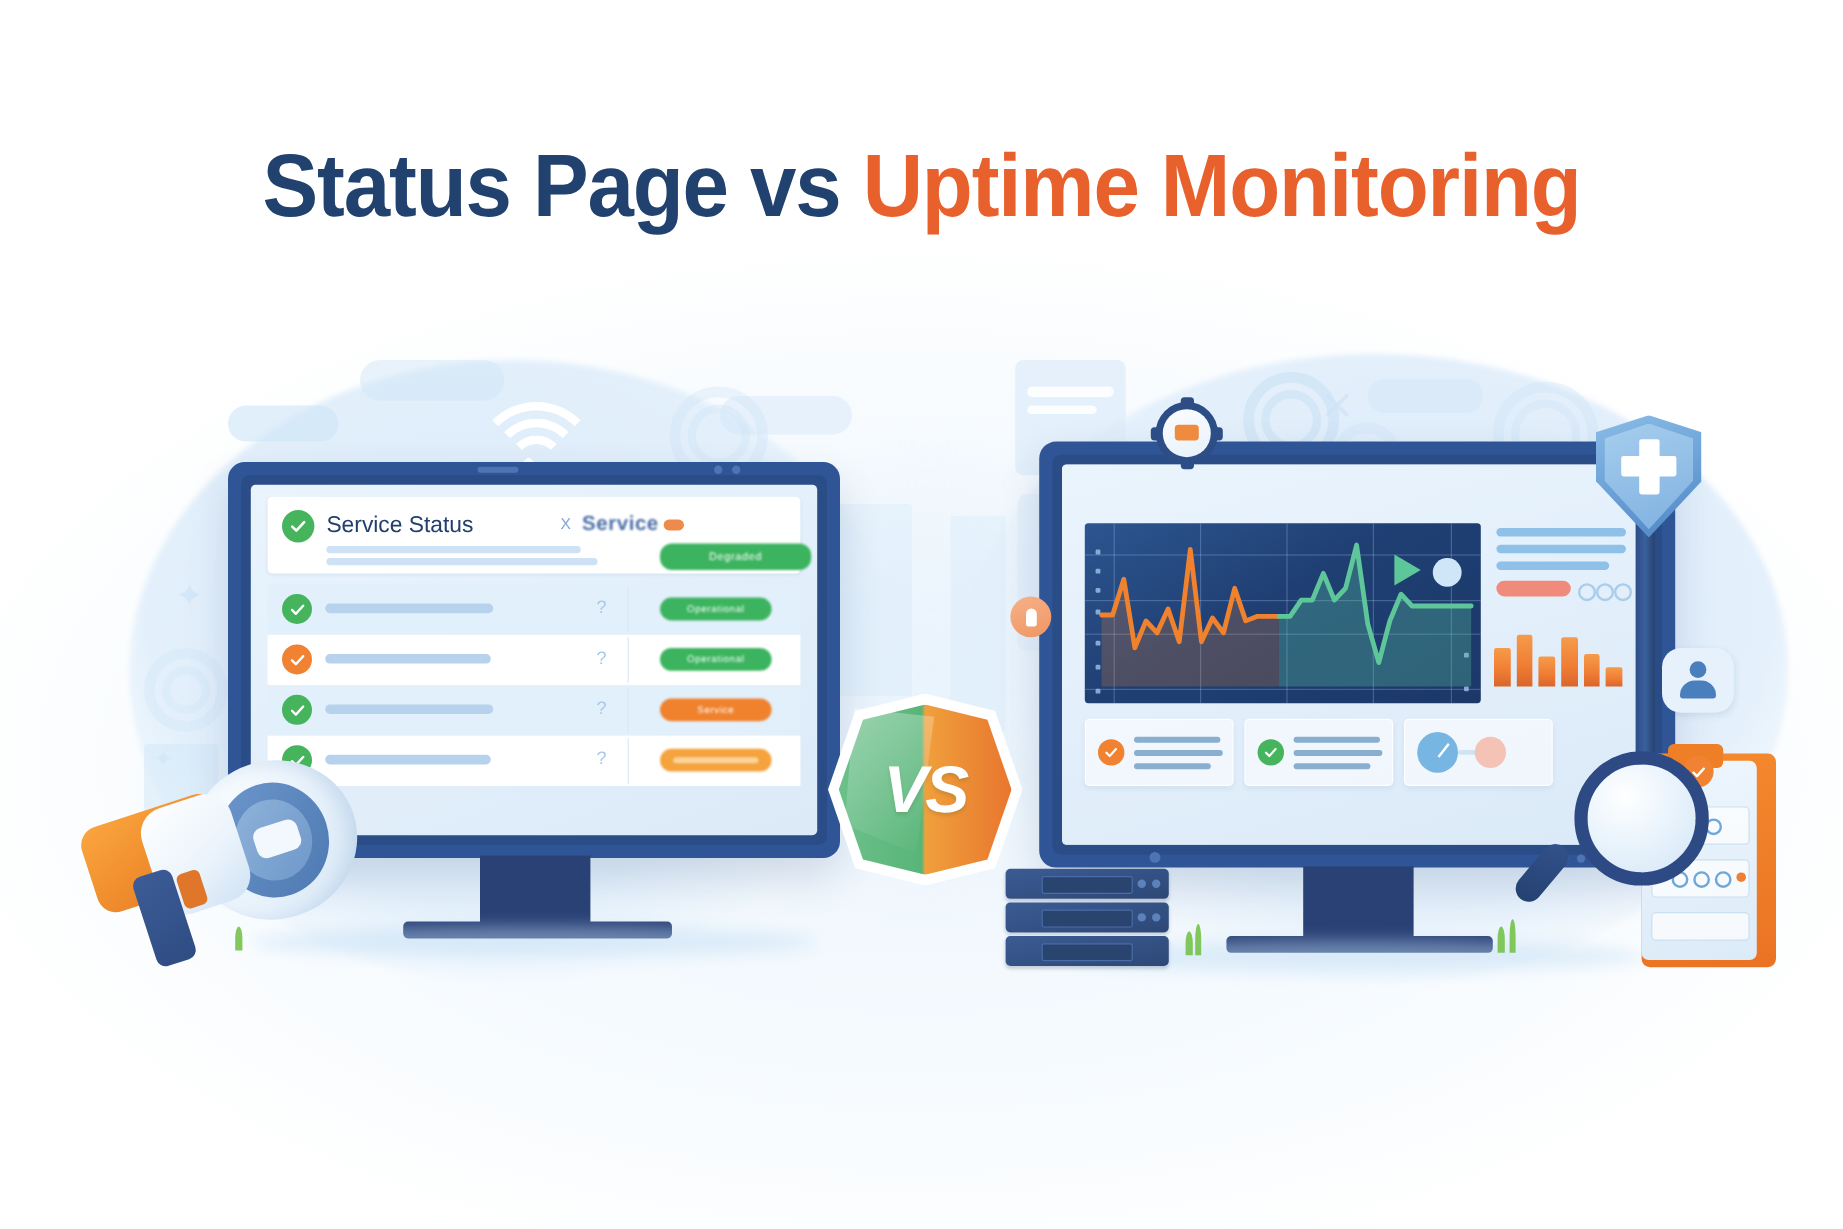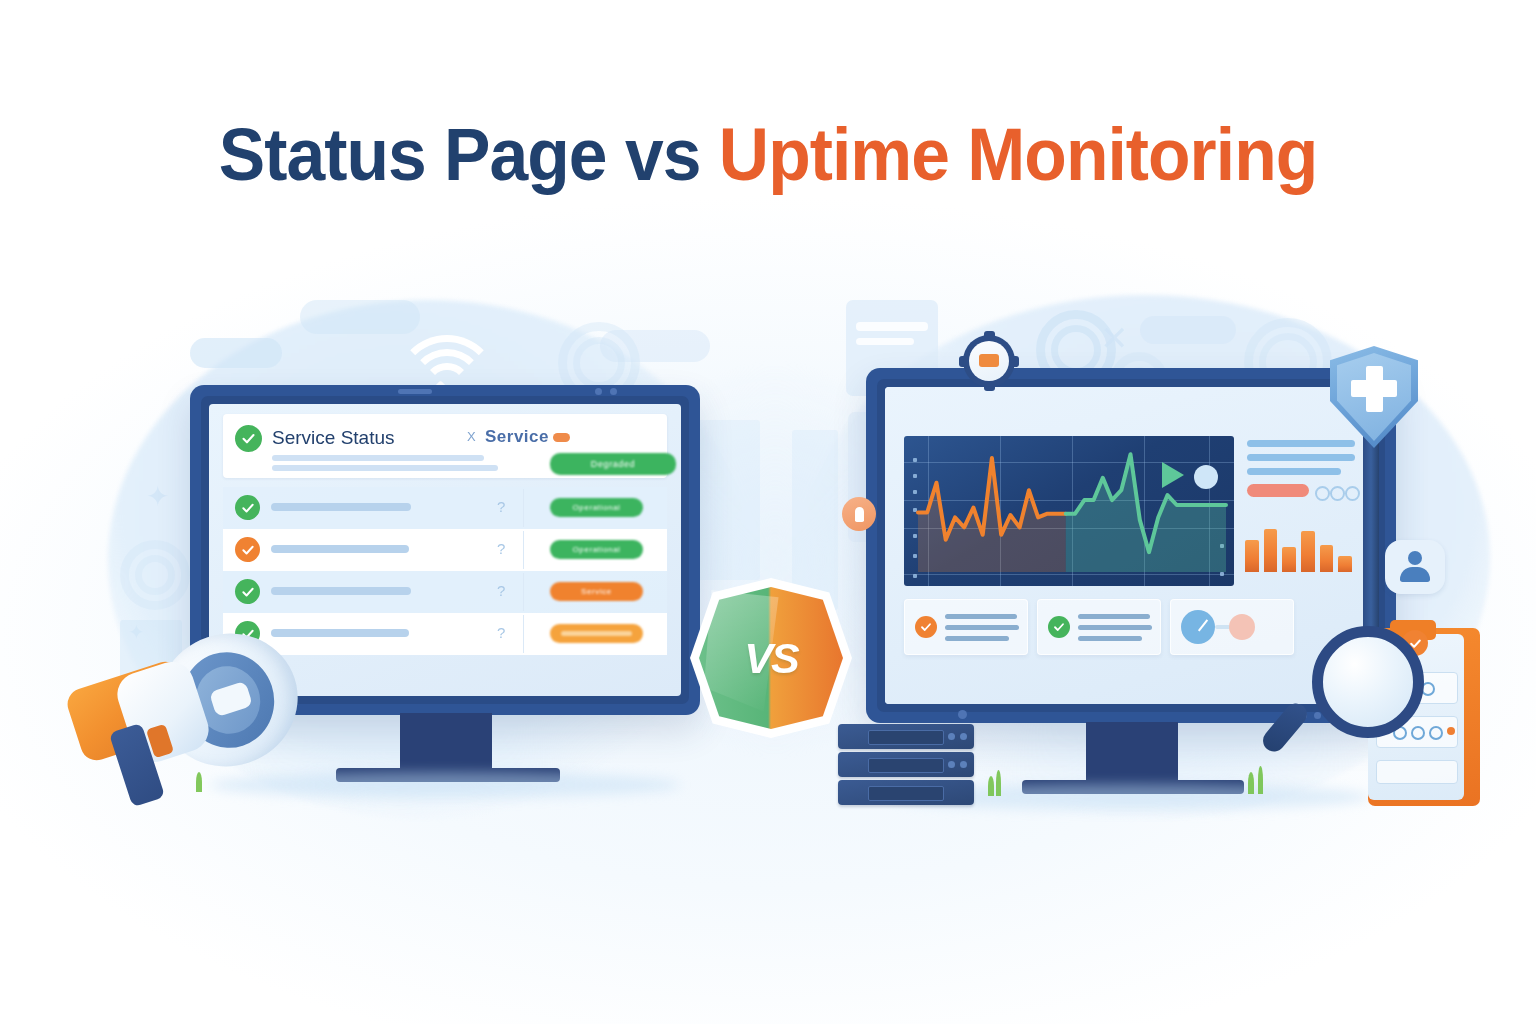--- a/index.html
+++ b/index.html
@@ -133,21 +133,21 @@
   .vsshape{position:absolute;inset:0;
     clip-path:polygon(50% 0%, 86% 9%, 100% 50%, 86% 91%, 50% 100%, 14% 91%, 0% 50%, 14% 9%);
     background:#ffffff;}
   .vsinner{position:absolute;inset:9px;
     clip-path:polygon(50% 0%, 86% 9%, 100% 50%, 86% 91%, 50% 100%, 14% 91%, 0% 50%, 14% 9%);
     background:linear-gradient(90deg,#6cc08a 0%,#58b578 48%,#f0a03c 50%,#e8762e 100%);}
   .vsgloss{position:absolute;left:14px;top:12px;width:46%;height:76%;
     background:linear-gradient(160deg,rgba(255,255,255,.33),rgba(255,255,255,0));
     clip-path:polygon(10% 0,100% 6%,80% 100%,0 80%);}
   .vstext{position:absolute;inset:0;display:flex;align-items:center;justify-content:center;
-    color:#fff;font-size:43px;font-weight:bold;font-style:italic;letter-spacing:-2px;
+    color:#fff;font-size:55px;font-weight:bold;font-style:italic;letter-spacing:-2px;
     text-shadow:0 2px 3px rgba(60,90,40,.18);}
 
   
   .mega{position:absolute;left:62px;top:628px;width:260px;height:185px;}
   .mg-cone{position:absolute;left:96px;top:6px;width:140px;height:132px;border-radius:50%;
     background:linear-gradient(135deg,#ffffff 0%,#eef6fd 40%,#d7e7f6 100%);
     transform:rotate(-18deg);box-shadow:inset -8px 0 14px rgba(120,160,205,.25);}
   .mg-mouth{position:absolute;left:120px;top:24px;width:92px;height:96px;border-radius:50%;
     background:linear-gradient(140deg,#6d97cb 0%,#5b86bd 55%,#4d78b1 100%);
     transform:rotate(-18deg);}

